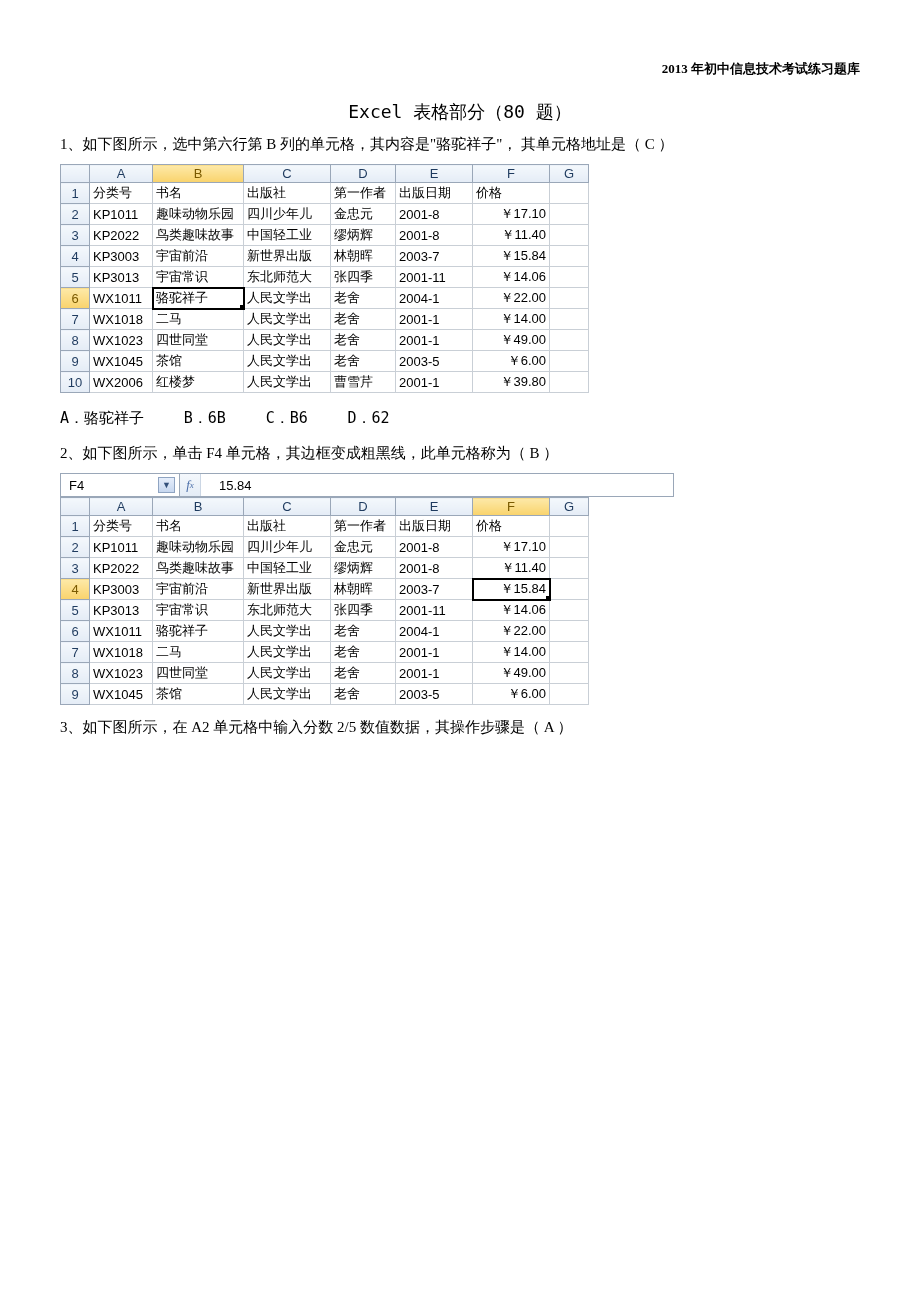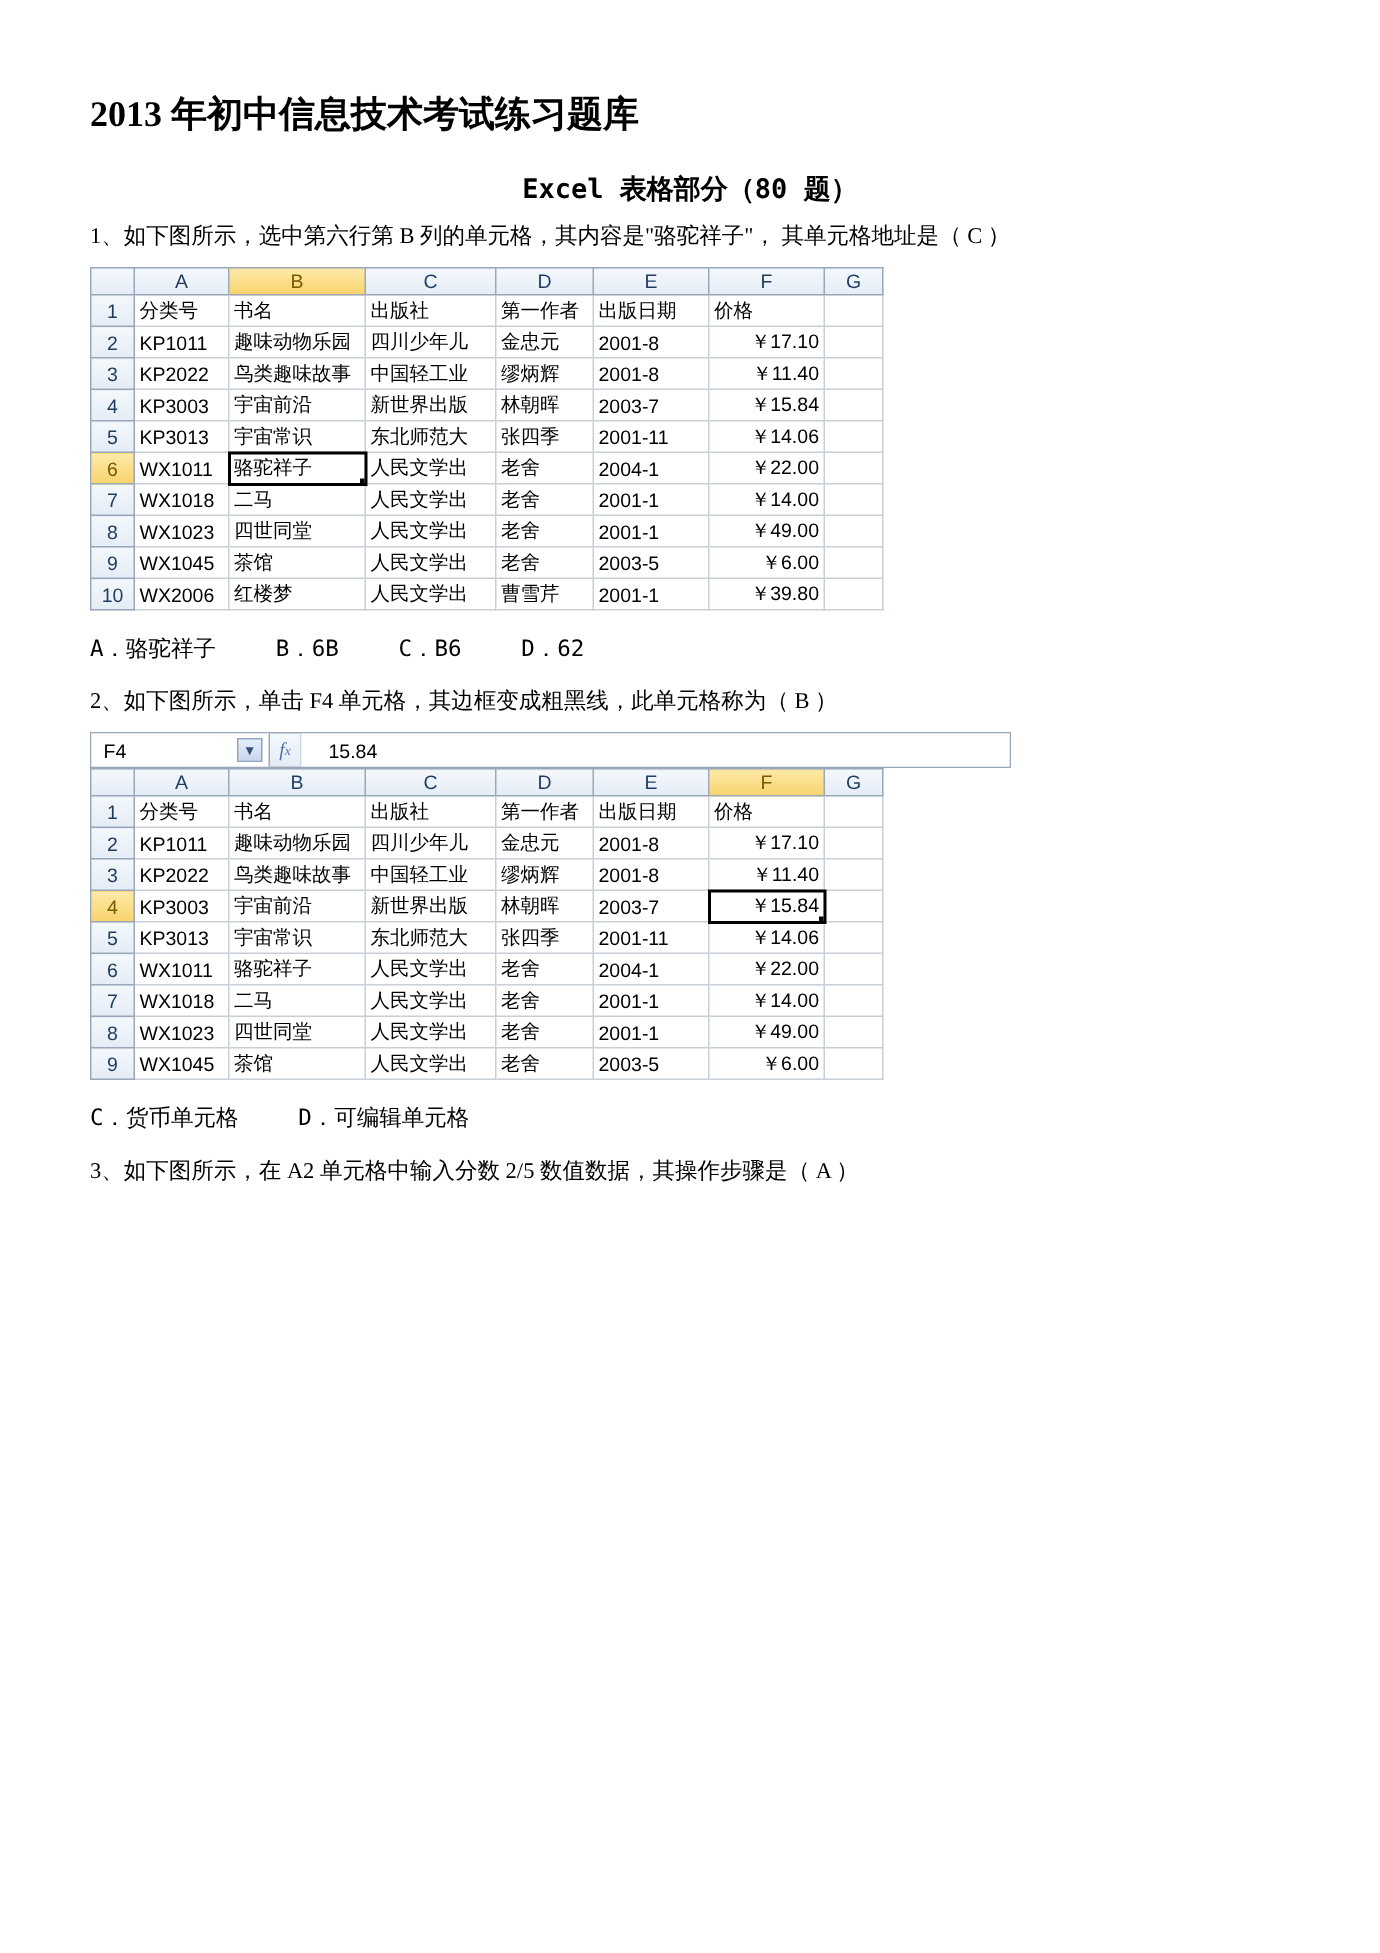--- a/index.html
+++ b/index.html
@@ -5,28 +5,28 @@
   body {
     font-family: "SimSun", "宋体", serif;
     font-size: 15px;
     margin: 0;
     padding: 60px 60px 40px 60px;
     background: #fff;
     color: #000;
     width: 800px;
   }
   .title {
-    text-align: left;
+    text-align: right;
     font-weight: bold;
-    font-size: 24px;
+    font-size: 13px;
     margin-bottom: 22px;
   }
   .subtitle {
     text-align: center;
-    font-weight: bold;
+    font-weight: normal;
     font-size: 18px;
     font-family: "SimSun", monospace;
   }
   .question {
     margin: 8px 0;
     line-height: 1.6;
   }
   .options {
     margin: 2px 0;
     line-height: 2;
@@ -380,19 +380,15 @@
           <td>老舍</td>
           <td>2003-5</td>
           <td class="num">￥6.00</td>
           <td></td>
         </tr>
   </tbody>
     </table>
 </div>
 
 <div class="options">
-  <div class="opt-row">
-    <span>C．货币单元格</span>
-    <span>D．可编辑单元格</span>
-  </div>
 </div>
 
 <div class="question">3、如下图所示，在 A2 单元格中输入分数 2/5 数值数据，其操作步骤是（     A       ）</div>
 
 </body></html>

